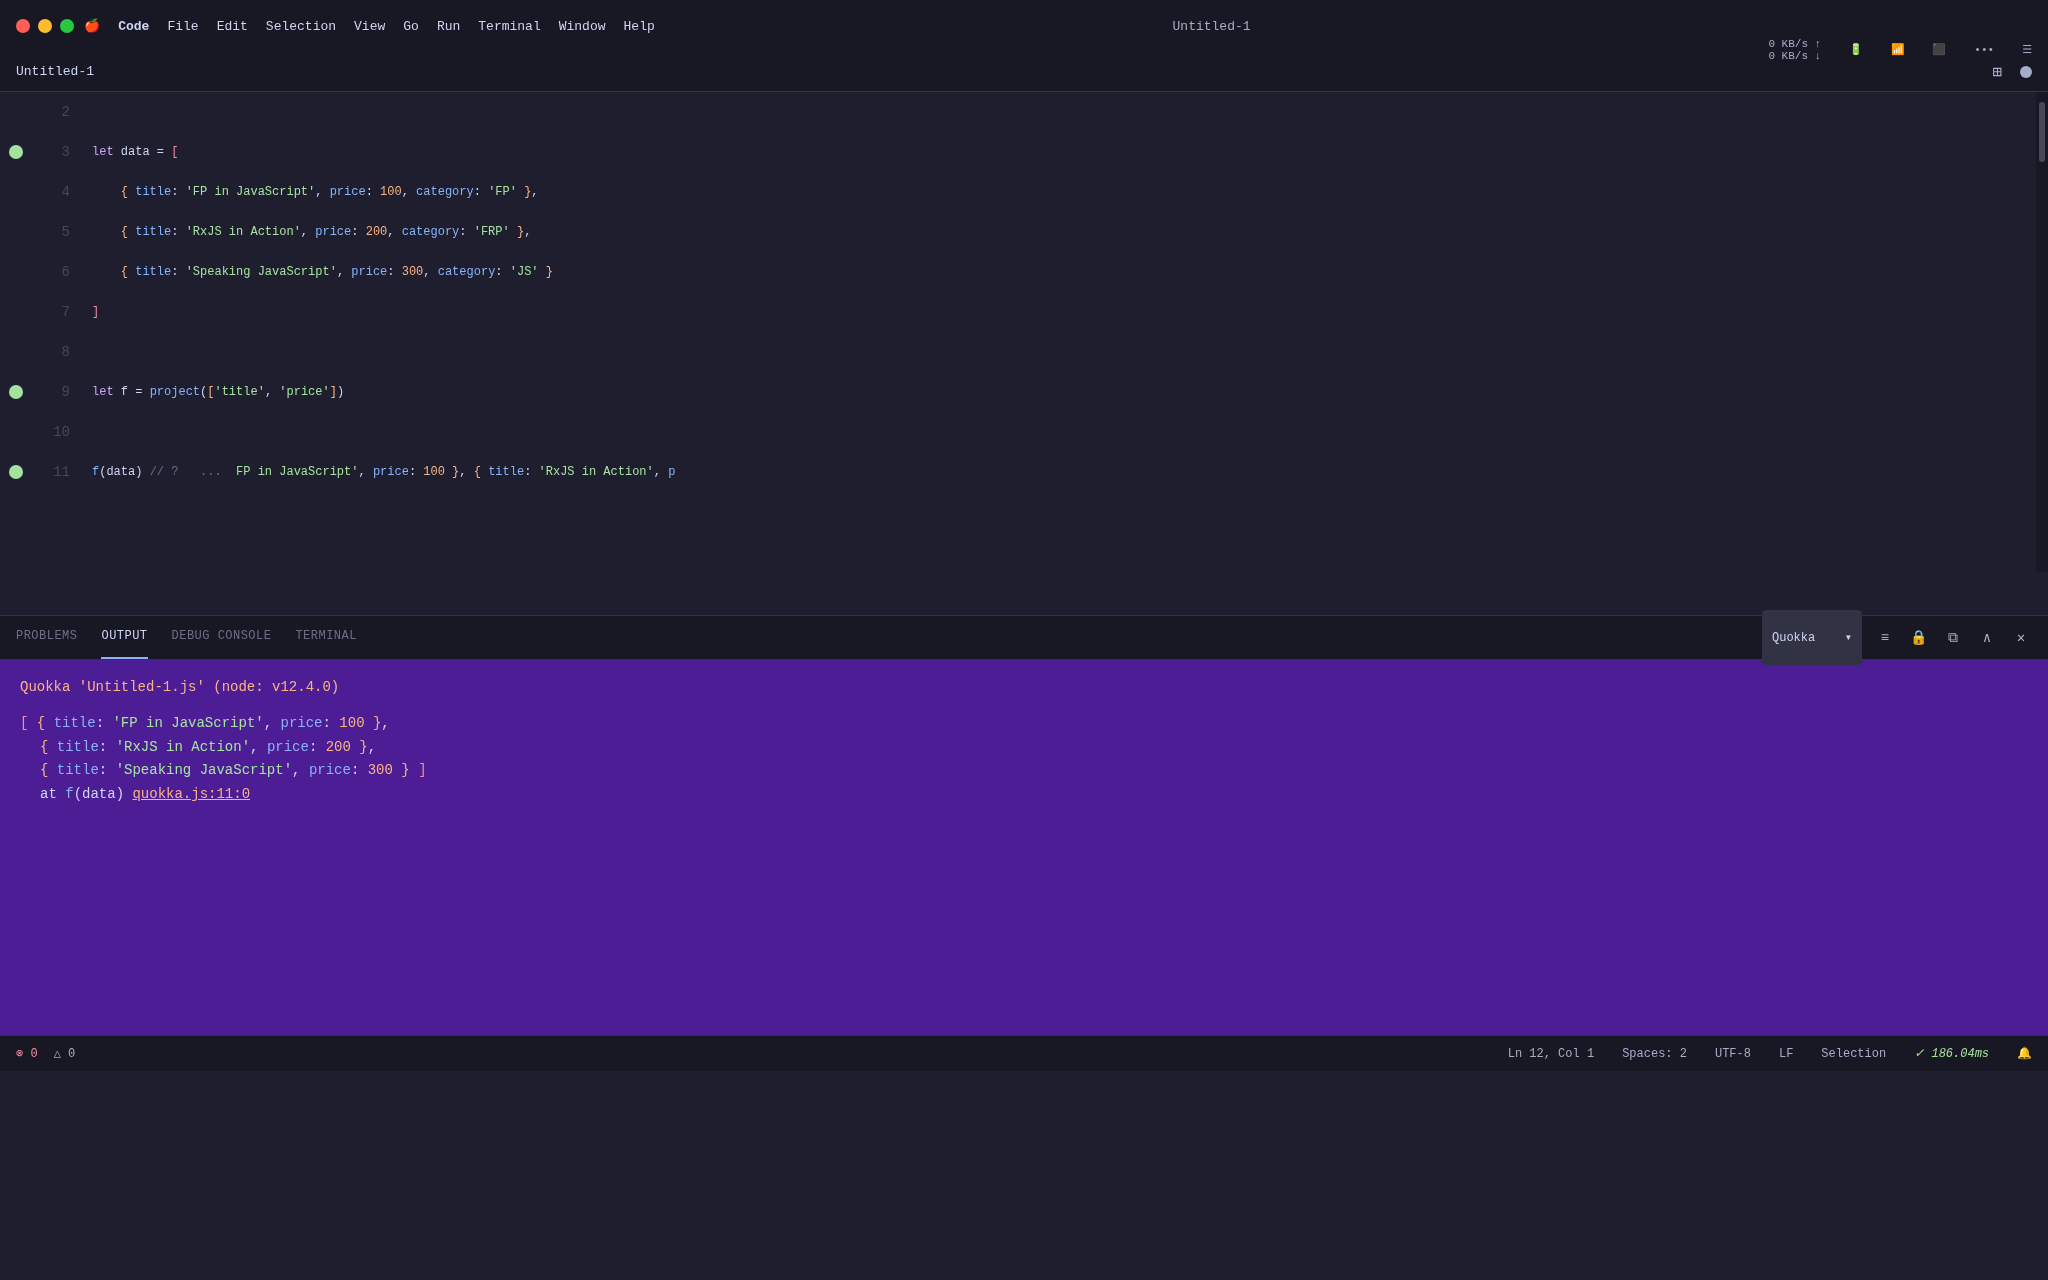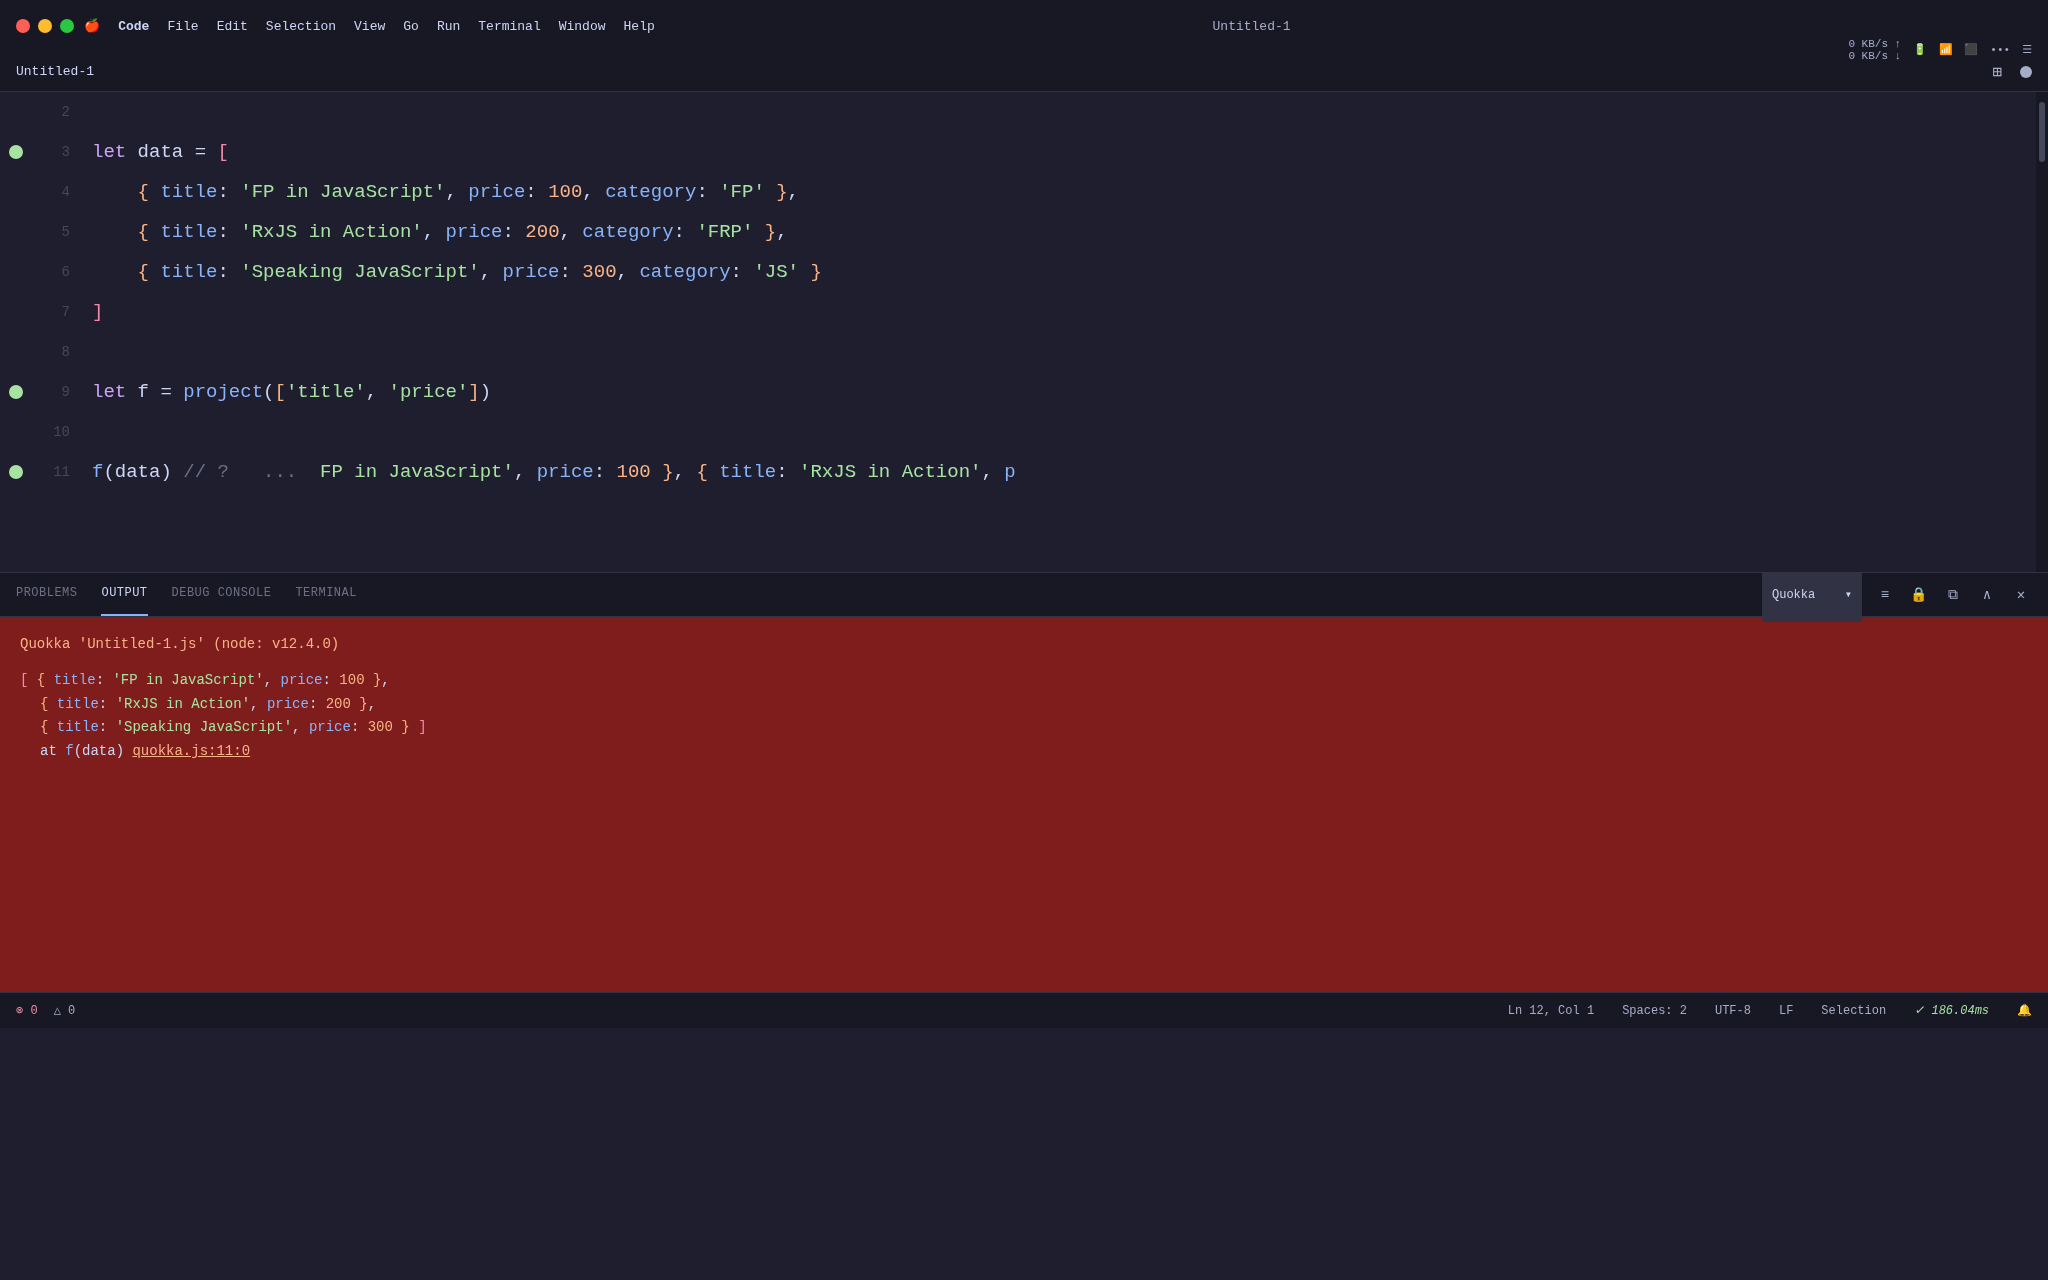--- a/index.html
+++ b/index.html
@@ -50,21 +50,21 @@
     }
     .menu-item { cursor: pointer; }
     .menu-item.active { font-weight: 600; text-align: center; }
     .titlebar-center {
       font-size: 13px;
       color: #a6adc8;
     }
     .titlebar-right {
       display: flex;
       align-items: center;
-      gap: 12px;
+      gap: 28px;
       font-size: 11px;
       color: #a6adc8;
       margin-top: 47px;
     }
 
     
     .tabbar {
       background: #181825;
       height: 40px;
       display: flex;
@@ -140,21 +140,21 @@
     .code-content {
       flex: 1;
       overflow-x: hidden;
       padding-top: 0;
     }
     .code-line {
       height: 40px;
       display: flex;
       align-items: center;
       white-space: pre;
-      font-size: 19px;
+      font-size: 12px;
       line-height: 40px;
     }
     .scrollbar-right {
       width: 12px;
       background: #181825;
       display: flex;
       flex-direction: column;
       align-items: center;
     }
     .scrollbar-thumb {
@@ -172,25 +172,26 @@
     .fn { color: #89b4fa; }
     .punc { color: #cdd6f4; }
     .bracket { color: #f38ba8; }
     .bracket2 { color: #fab387; }
     .orange { color: #fab387; }
     .green { color: #a6e3a1; }
     .blue { color: #89b4fa; }
 
     
     .panel {
-      background: #7f1d1d;
+      background: #4c1d95;
       border-top: 1px solid #313244;
       height: 420px;
       display: flex;
       flex-direction: column;
+      margin-top: 43px;
     }
     .panel-tabs {
       display: flex;
       align-items: center;
       height: 44px;
       border-bottom: 1px solid #313244;
       padding: 0 16px;
       gap: 24px;
       background: #181825;
     }

